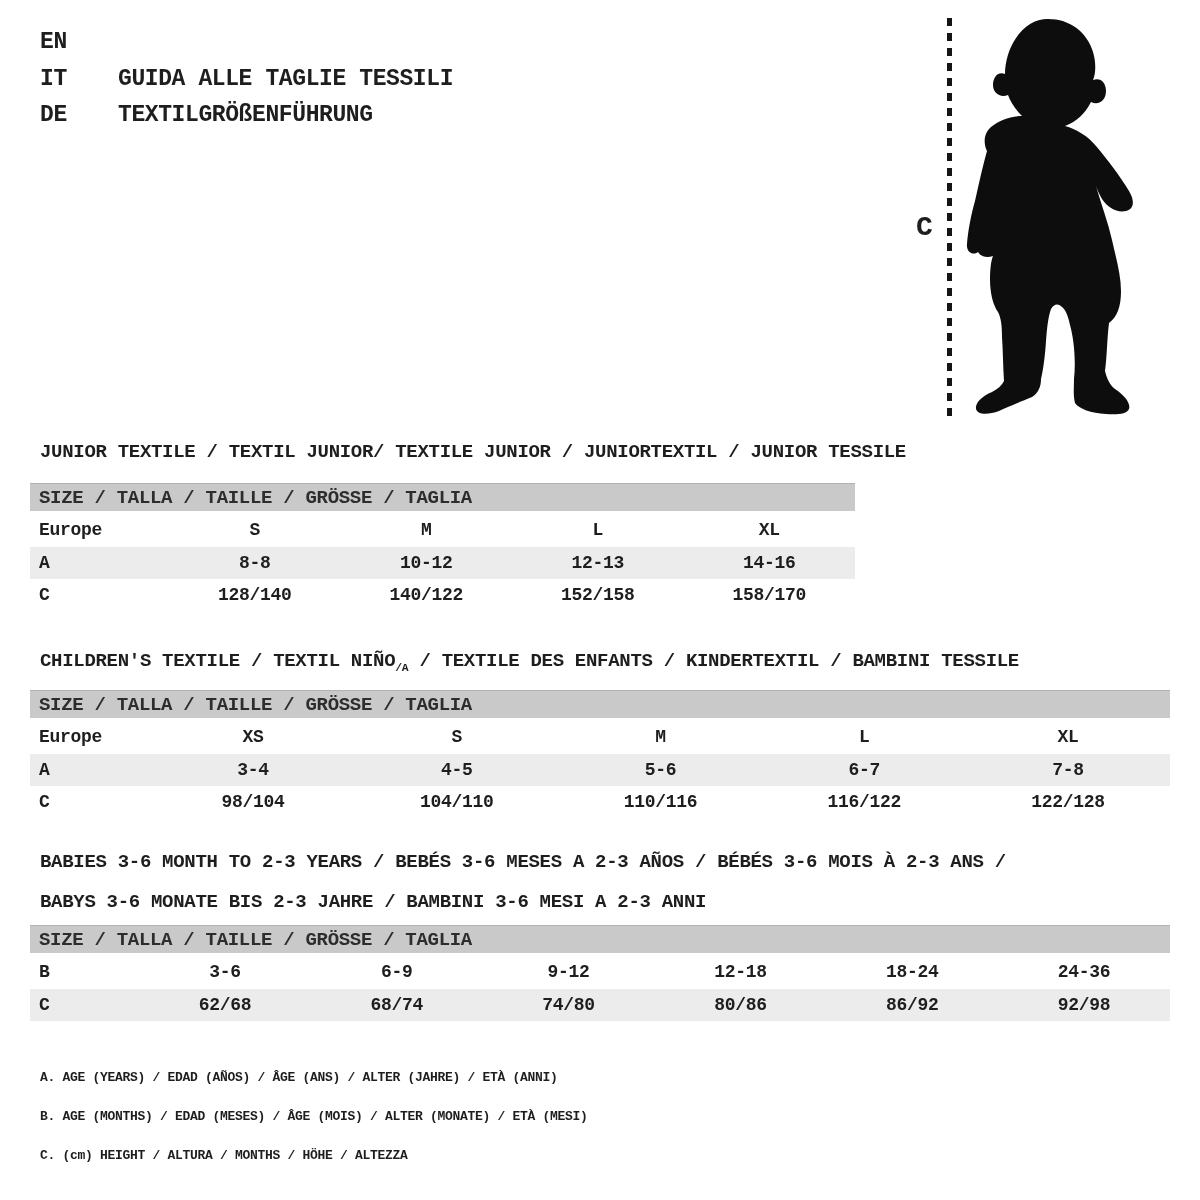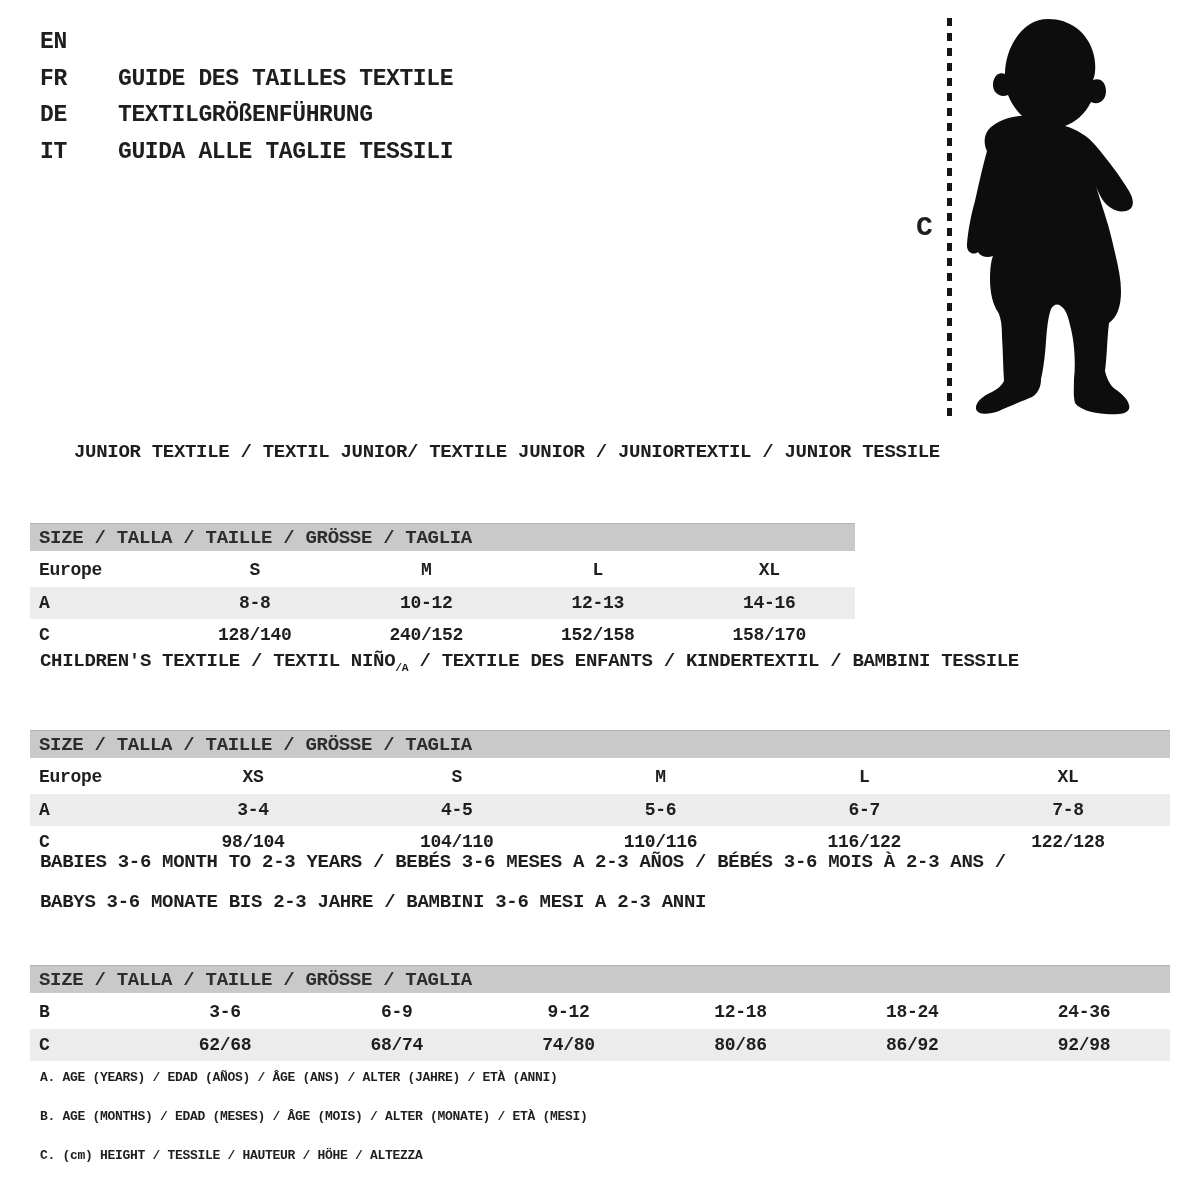--- a/index.html
+++ b/index.html
@@ -20,51 +20,47 @@
     font-size:28px; font-weight:700; }
   .baby-svg { position:absolute; left:930px; top:15px; width:240px; height:400px; }
   
   .sec-title { position:absolute; font-size:19px; font-weight:700; letter-spacing:-0.3px; }
   .title-line { line-height:40px; white-space:nowrap; }
   .subscript { font-size:0.6em; vertical-align:sub; }
   .size-table { position:absolute; }
   .size-bar { height:28px; background:#c9c9c9; border-top:1px solid #b2b2b2;
     box-sizing:border-box; display:flex; align-items:center; padding-left:9px;
     font-size:19px; font-weight:700; color:#2d2d2d; letter-spacing:-0.3px;
-    margin-bottom:3px;margin-top:40px; }
+    margin-bottom:3px; }
   .trow { display:flex; height:32.5px; align-items:center;
     font-size:18px; font-weight:700; letter-spacing:-0.3px; }
   .trow.shaded { background:#ececec; }
   .tcell { flex:1; text-align:center; }
   .tlabel { flex:0 0 var(--labw); text-align:left; padding-left:9px; }
   
   .legend { position:absolute; left:40px; top:1058px;
     font-size:13px; font-weight:700; letter-spacing:-0.3px; }
   .legend-line { line-height:39px; white-space:nowrap; }
 </style>
 </head>
 <body>
 
 <div id="page">
 
   <div class="langs">
     <div class="lang-row">
       <span class="lang-code">EN</span>
     </div>
     <div class="lang-row">
-      <span class="lang-code">FR</span>
-      <span>GUIDE DES TAILLES TEXTILE</span>
+      <span class="lang-code">IT</span>
+      <span>GUIDA ALLE TAGLIE TESSILI</span>
     </div>
     <div class="lang-row">
       <span class="lang-code">DE</span>
       <span>TEXTILGRÖßENFÜHRUNG</span>
-    </div>
-    <div class="lang-row">
-      <span class="lang-code">IT</span>
-      <span>GUIDA ALLE TAGLIE TESSILI</span>
     </div>
   </div>
 
   <div class="measure-line"></div>
   <div class="measure-label">C</div>
   <svg class="baby-svg" viewBox="0 0 240 400" aria-hidden="true">
     <path fill="#0d0d0d" d="
       M 118 4
       C 140 4 157 17 163 37
       C 166 47 166 58 163 65
@@ -106,21 +102,21 @@
       C 53 128 54 118 61 112
       C 69 105 81 101 92 101
       C 86 95 81 88 78 80
       C 70 83 63 78 63 70
       C 63 61 69 56 75 59
       C 75 47 79 33 86 23
       C 94 11 105 4 118 4
       Z"></path>
   </svg>
 
-  <div class="sec-title" style="left:40px; top:432px;margin-left:34px;">
+  <div class="sec-title" style="left:40px; top:432px;">
       <div class="title-line"><span>JUNIOR TEXTILE / TEXTIL JUNIOR/ TEXTILE JUNIOR / JUNIORTEXTIL / JUNIOR TESSILE</span></div>
     </div>
   <div class="size-table" style="left:30px; top:483px; width:825px; --labw:130px;">
     <div class="size-bar">SIZE / TALLA / TAILLE / GRÖSSE / TAGLIA</div>
     <div>
         <div class="trow">
           <div class="tcell tlabel">Europe</div>
           <div class="tcell">S</div>
           <div class="tcell">M</div>
           <div class="tcell">L</div>
@@ -129,21 +125,21 @@
         <div class="trow shaded">
           <div class="tcell tlabel">A</div>
           <div class="tcell">8-8</div>
           <div class="tcell">10-12</div>
           <div class="tcell">12-13</div>
           <div class="tcell">14-16</div>
         </div>
         <div class="trow">
           <div class="tcell tlabel">C</div>
           <div class="tcell">128/140</div>
-          <div class="tcell">240/152</div>
+          <div class="tcell">140/122</div>
           <div class="tcell">152/158</div>
           <div class="tcell">158/170</div>
         </div>
       </div>
   </div>
 
   <div class="sec-title" style="left:40px; top:641px;">
       <div class="title-line"><span>CHILDREN'S TEXTILE / TEXTIL NIÑO</span><span class="subscript">/A</span><span> / TEXTILE DES ENFANTS / KINDERTEXTIL / BAMBINI TESSILE</span></div>
     </div>
   <div class="size-table" style="left:30px; top:690px; width:1140px; --labw:112px;">
@@ -200,16 +196,16 @@
           <div class="tcell">80/86</div>
           <div class="tcell">86/92</div>
           <div class="tcell">92/98</div>
         </div>
       </div>
   </div>
 
   <div class="legend">
     <div class="legend-line">A. AGE (YEARS) / EDAD (AÑOS) / ÂGE (ANS) / ALTER (JAHRE) / ETÀ (ANNI)</div>
     <div class="legend-line">B. AGE (MONTHS) / EDAD (MESES) / ÂGE (MOIS) / ALTER (MONATE) / ETÀ (MESI)</div>
-    <div class="legend-line">C. (cm) HEIGHT / TESSILE / HAUTEUR / HÖHE / ALTEZZA</div>
+    <div class="legend-line">C. (cm) HEIGHT / ALTURA / MONTHS / HÖHE / ALTEZZA</div>
   </div>
 
 </div>
 
 </body></html>

